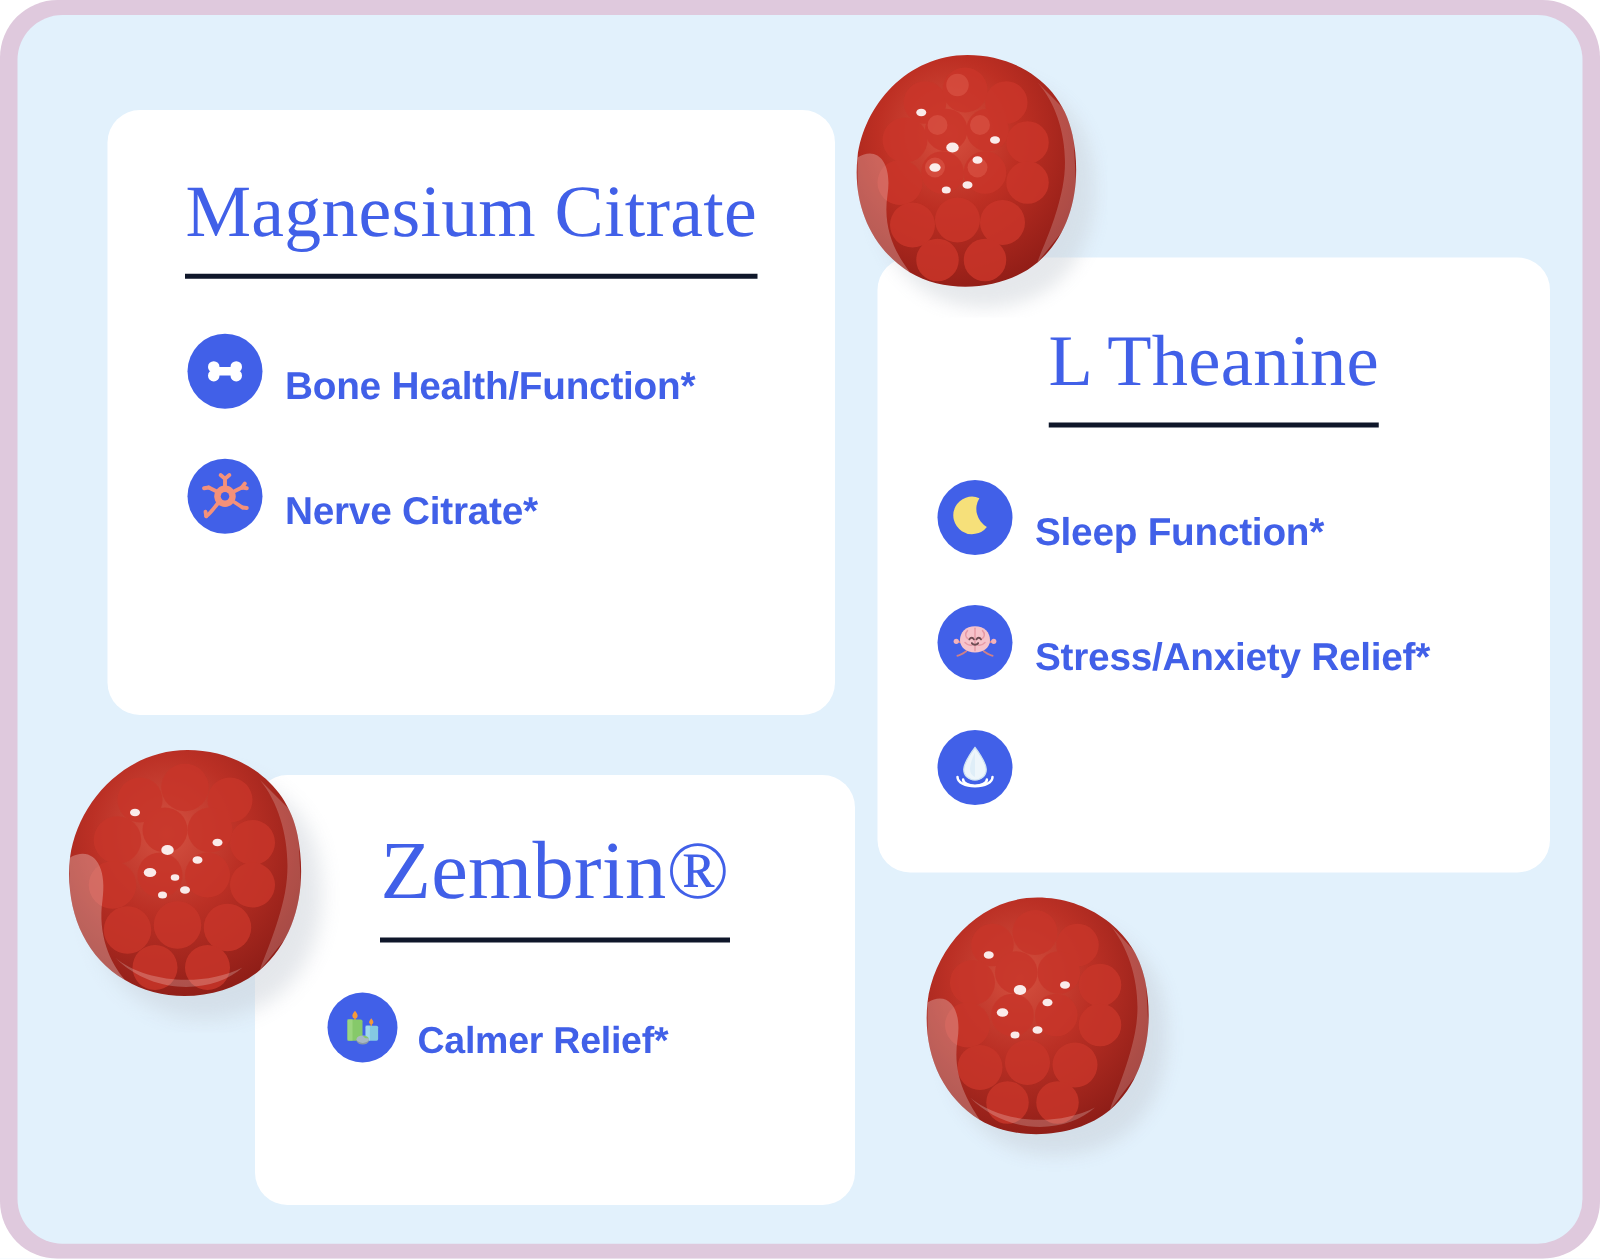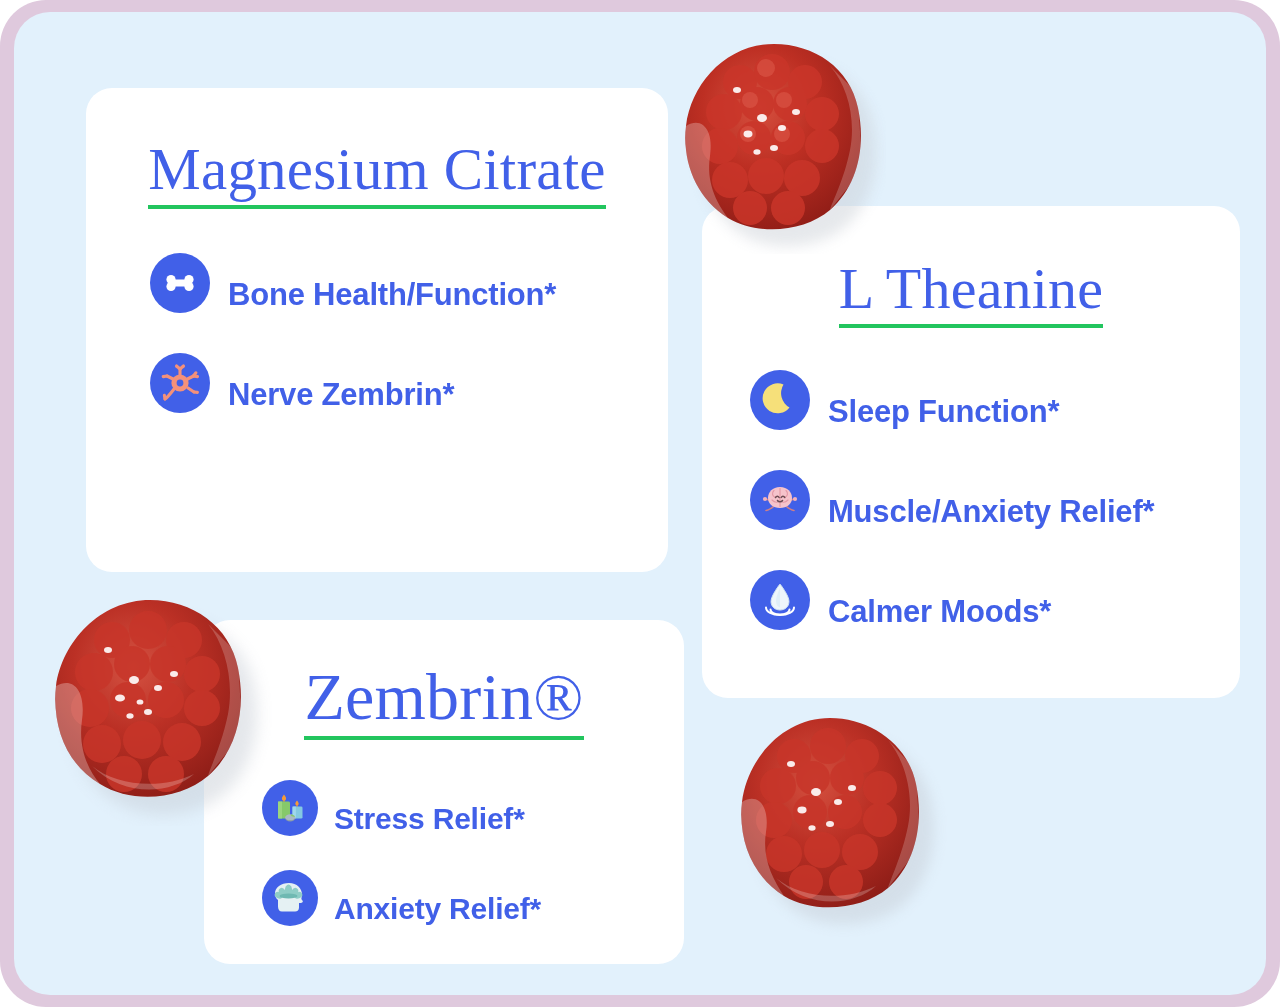--- a/index.html
+++ b/index.html
@@ -48,22 +48,22 @@
     color: #4160e8;
     font-family: "Liberation Serif", serif;
     font-weight: 400;
     text-align: center;
     letter-spacing: 0.2px;
     line-height: 1.0;
     white-space: nowrap;
   }
   .card-title .tt {
     display: inline-block;
-    border-bottom: 4px solid #22c55e;
-    padding-bottom: 6px;
+    border-bottom: 4px solid #0f172a;
+    padding-bottom: 20px;
   }
 
   #card-magnesium .card-title { font-size: 59px; margin-top: 52px; }
   #card-theanine  .card-title { font-size: 58px; margin-top: 54px; }
   #card-zembrin   .card-title { font-size: 66px; margin-top: 44px; }
 
   .benefits {
     list-style: none;
     margin: 0;
     padding: 0;
@@ -156,21 +156,21 @@
                   <path d="M34 29 l3.4 0.4"></path>
                 <path d="M13 16 l-6 -3"></path>
                   <path d="M7 13 l-3.8 0.6"></path>
                 <path d="M14 26 C10 31, 8 34, 5 36"></path>
                 <path d="M5 36 l-0.6 -3.6"></path>
               </g>
               <circle cx="20" cy="20" r="8.6" fill="#f4917a"></circle>
               <circle cx="20" cy="20" r="3.4" fill="#4160e8"></circle>
             </svg>
           </span>
-          <span class="blabel">Nerve Zembrin*</span>
+          <span class="blabel">Nerve Citrate*</span>
         </li>
       </ul>
     </div>
 
     <div class="card" id="card-theanine">
       <div class="card-title">
         <span class="tt">L Theanine</span>
       </div>
       <ul class="benefits">
         <li class="benefit">
@@ -200,34 +200,33 @@
                 <path d="M13 21 C15 23, 17 23.5, 18.5 23"></path>
                 <path d="M29 21 C27 23, 25 23.5, 23.5 23"></path>
               </g>
               <g stroke="#6d4b52" stroke-width="1.5" stroke-linecap="round" fill="none">
                 <path d="M16.5 18.5 C17.5 16.8, 19.2 16.8, 20.1 18.5"></path>
                 <path d="M22.2 18.5 C23.1 16.8, 24.8 16.8, 25.8 18.5"></path>
               </g>
               <path d="M18.5 21.5 C19.6 23.2, 22.4 23.2, 23.5 21.5" stroke="#6d4b52" stroke-width="1.5" fill="none" stroke-linecap="round"></path>
             </svg>
           </span>
-          <span class="blabel">Muscle/Anxiety Relief*</span>
+          <span class="blabel">Stress/Anxiety Relief*</span>
         </li>
         <li class="benefit">
           <span class="bicon">
             <svg width="42" height="42" viewBox="0 0 42 42">
               <path d="M21 5 C21 5, 30 16.5, 30 22.5 C30 27.5, 26 31, 21 31 C16 31, 12 27.5, 12 22.5 C12 16.5, 21 5, 21 5 Z" fill="#eef6fb" stroke="#cfe2f2" stroke-width="1"></path>
               <path d="M21 9 C21 9, 17 17, 17 22 C17 25.5, 18.5 27.5, 21 28.5 Z" fill="#dfeef8"></path>
               <g stroke="#ffffff" stroke-width="2" fill="none" stroke-linecap="round">
                 <path d="M7 28.5 C7 33, 13.2 36, 21 36 C28.8 36, 35 33, 35 28.5"></path>
                 <path d="M11.5 30.5 C11.5 33.4, 15.8 35.5, 21 35.5 C26.2 35.5, 30.5 33.4, 30.5 30.5"></path>
               </g>
             </svg>
           </span>
-          <span class="blabel">Calmer Moods*</span>
         </li>
       </ul>
     </div>
 
     <div class="card" id="card-zembrin">
       <div class="card-title">
         <span class="tt">Zembrin® </span>
       </div>
       <ul class="benefits">
         <li class="benefit">
@@ -241,37 +240,21 @@
               <path d="M27 12.5 C28.6 14.5, 29.1 15.7, 28.4 16.8 C27.9 17.6, 26.1 17.6, 25.6 16.8 C24.9 15.7, 25.4 14.5, 27 12.5 Z" fill="#f59a39"></path>
               <rect x="8" y="13.5" width="12" height="17" rx="1.4" fill="#86c96a"></rect>
               <rect x="8" y="13.5" width="4" height="17" fill="#9bd57f"></rect>
               <rect x="22.5" y="18.5" width="10" height="12" rx="1.3" fill="#84c9e2"></rect>
               <rect x="22.5" y="18.5" width="3.4" height="12" fill="#9fd8ec"></rect>
               <ellipse cx="20.2" cy="30.3" rx="5" ry="3.2" fill="#8a9aa5"></ellipse>
               <ellipse cx="20.2" cy="29.3" rx="5" ry="3" fill="#a9b9c4"></ellipse>
               <path d="M25 28.5 C23 26.5, 21.5 26.2, 20.5 26.8 C21.3 28.4, 23 29, 25 28.5 Z" fill="#86c96a"></path>
             </svg>
           </span>
-          <span class="blabel">Stress Relief*</span>
-        </li>
-        <li class="benefit">
-          <span class="bicon">
-            <svg width="40" height="40" viewBox="0 0 40 40">
-              <path d="M19 5 C27 5, 32 10.5, 32 16.5 C32 19.5, 30.6 20.5, 32.3 22.3 C33.4 23.5, 32.8 24.8, 31 24.9 L29 25 L29 29.5 C29 32, 27.5 33.5, 25 33.5 L12 33.5 C9.5 33.5, 8 31.5, 8 28.5 L8 22 C5.5 20, 5 17.5, 5 15.5 C5 9.5, 11 5, 19 5 Z" fill="#e5f1f3"></path>
-              <g fill="#8fcdc6">
-                <ellipse cx="18.5" cy="12" rx="3.6" ry="5.4"></ellipse>
-                <ellipse cx="12.6" cy="14.3" rx="3.3" ry="4.7" transform="rotate(-34 12.6 14.3)"></ellipse>
-                <ellipse cx="24.4" cy="14.3" rx="3.3" ry="4.7" transform="rotate(34 24.4 14.3)"></ellipse>
-                <ellipse cx="8.6" cy="17.3" rx="3" ry="4.1" transform="rotate(-62 8.6 17.3)"></ellipse>
-                <ellipse cx="28.4" cy="17.3" rx="3" ry="4.1" transform="rotate(62 28.4 17.3)"></ellipse>
-              </g>
-              <ellipse cx="18.5" cy="18" rx="9" ry="2.4" fill="#6fb9b2"></ellipse>
-            </svg>
-          </span>
-          <span class="blabel">Anxiety Relief*</span>
+          <span class="blabel">Calmer Relief*</span>
         </li>
       </ul>
     </div>
 
     <div class="gummy" id="gummy-top">
       <svg width="224" height="224" viewBox="0 0 224 224">
         <defs>
           <radialGradient id="gA" cx="42%" cy="34%" r="72%">
             <stop offset="0%" stop-color="#d6503f"></stop>
             <stop offset="45%" stop-color="#bd2f23"></stop>

